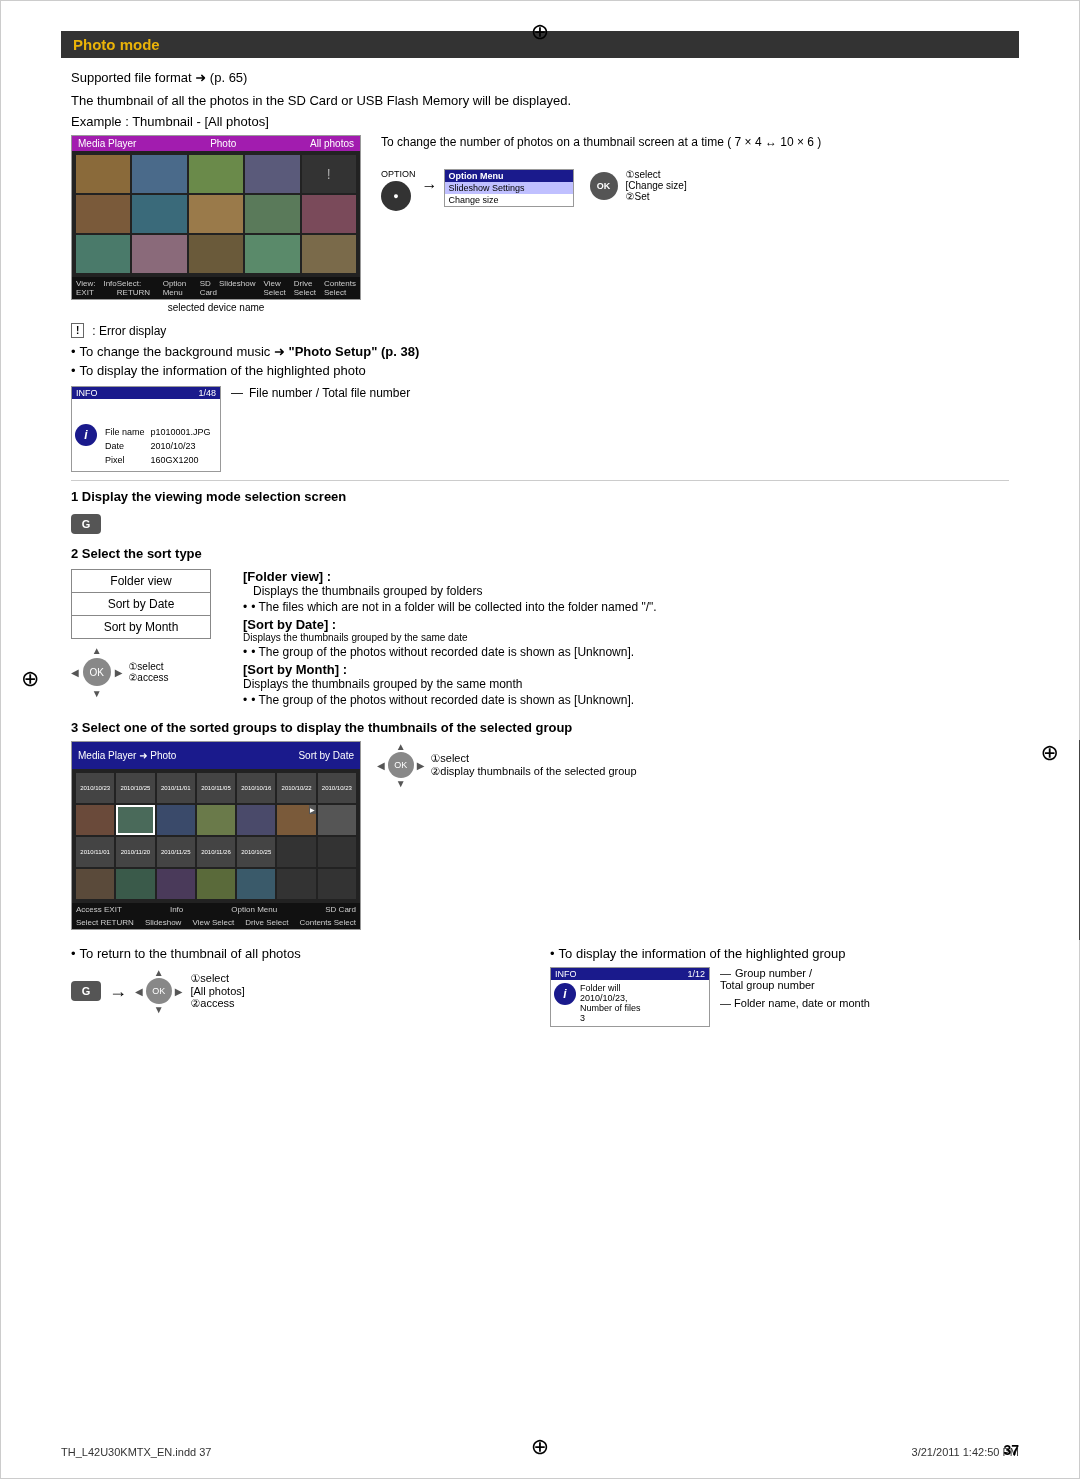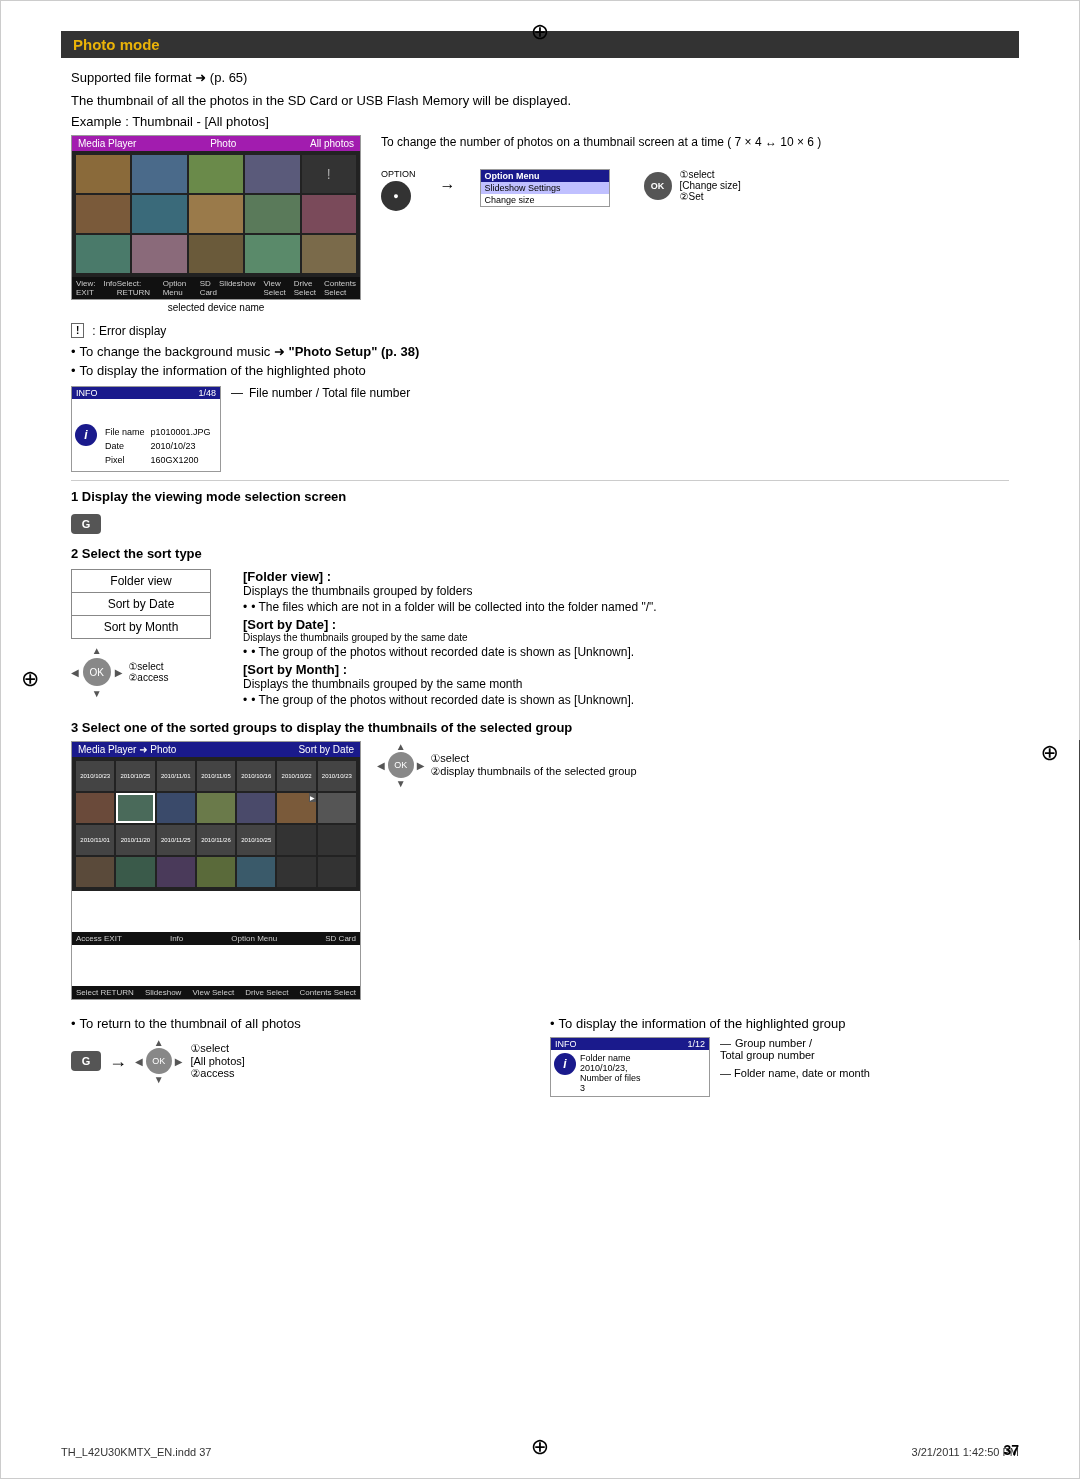--- a/index.html
+++ b/index.html
@@ -104,21 +104,21 @@
     }
     .right-side-notes {
       font-size: 12px;
       flex: 1;
     }
     .right-side-notes p { margin-bottom: 6px; }
     
     .option-diagram {
       display: flex;
       align-items: flex-start;
-      gap: 24px;
+      gap: 6px;
       margin-top: 20px;
     }
     .option-btn {
       background: #333;
       color: #fff;
       border-radius: 50%;
       width: 30px;
       height: 30px;
       display: flex;
       align-items: center;
@@ -306,21 +306,21 @@
     .step3-screen {
       border: 1px solid #999;
       width: 290px;
       margin-bottom: 6px;
     }
     .step3-header {
       background: #1a1a8c;
       color: #fff;
       display: flex;
       justify-content: space-between;
-      padding: 2px 6px;
+      padding: 8px 6px;
       font-size: 10px;
     }
     .step3-grid {
       background: #222;
       padding: 4px;
       display: grid;
       grid-template-columns: repeat(7, 1fr);
       gap: 2px;
     }
     .step3-cell {
@@ -338,21 +338,20 @@
       font-size: 7px;
       color: #fff;
     }
     .step3-footer {
       background: #111;
       color: #ccc;
       font-size: 8px;
       padding: 2px 4px;
       display: flex;
       justify-content: space-between;
-      margin-top: 41px;
     }
     .step3-right {
       font-size: 12px;
       flex: 1;
     }
     .info-group-box {
       border: 1px solid #999;
       width: 160px;
       flex-shrink: 0;
     }
@@ -645,21 +644,21 @@
           </div>
           <div style="font-size:10px;">
             <div>①select</div>
             <div>②access</div>
           </div>
         </div>
       </div>
 
       <div class="sort-descriptions">
         <div class="sort-desc-title">[Folder view] :</div>
-        <div style="font-size:12px;margin-bottom:2px;">Displays the thumbnails grouped by folders</div>
+        <div style="font-size:12px;margin-bottom:2px;margin-left:10px;">Displays the thumbnails grouped by folders</div>
         <div class="sort-desc-bullet">
           <span>•</span>
           <span>• The files which are not in a folder will be collected into the folder named "/".</span>
         </div>
         <div class="sort-desc-title">[Sort by Date] :</div>
         <div style="font-size:10px;margin-bottom:2px;">Displays the thumbnails grouped by the same date</div>
         <div class="sort-desc-bullet">
           <span>•</span>
           <span>• The group of the photos without recorded date is shown as [Unknown].</span>
         </div>
@@ -791,21 +790,21 @@
         </div>
         <div style="display:flex; gap:10px; align-items:flex-start; margin-top:6px;">
           <div class="info-group-box">
             <div class="info-group-header">
               <span>INFO</span>
               <span>1/12</span>
             </div>
             <div class="info-group-content">
               <div class="info-circle">i</div>
               <div style="font-size:9px;">
-                <div>Folder name</div>
+                <div>Folder will</div>
                 <div>2010/10/23,</div>
                 <div>Number of files</div>
                 <div>3</div>
               </div>
             </div>
           </div>
           <div style="font-size:11px;">
             <div style="display:flex; align-items:center; gap:4px;">
               <span>—</span>
               <span>Group number /</span>

